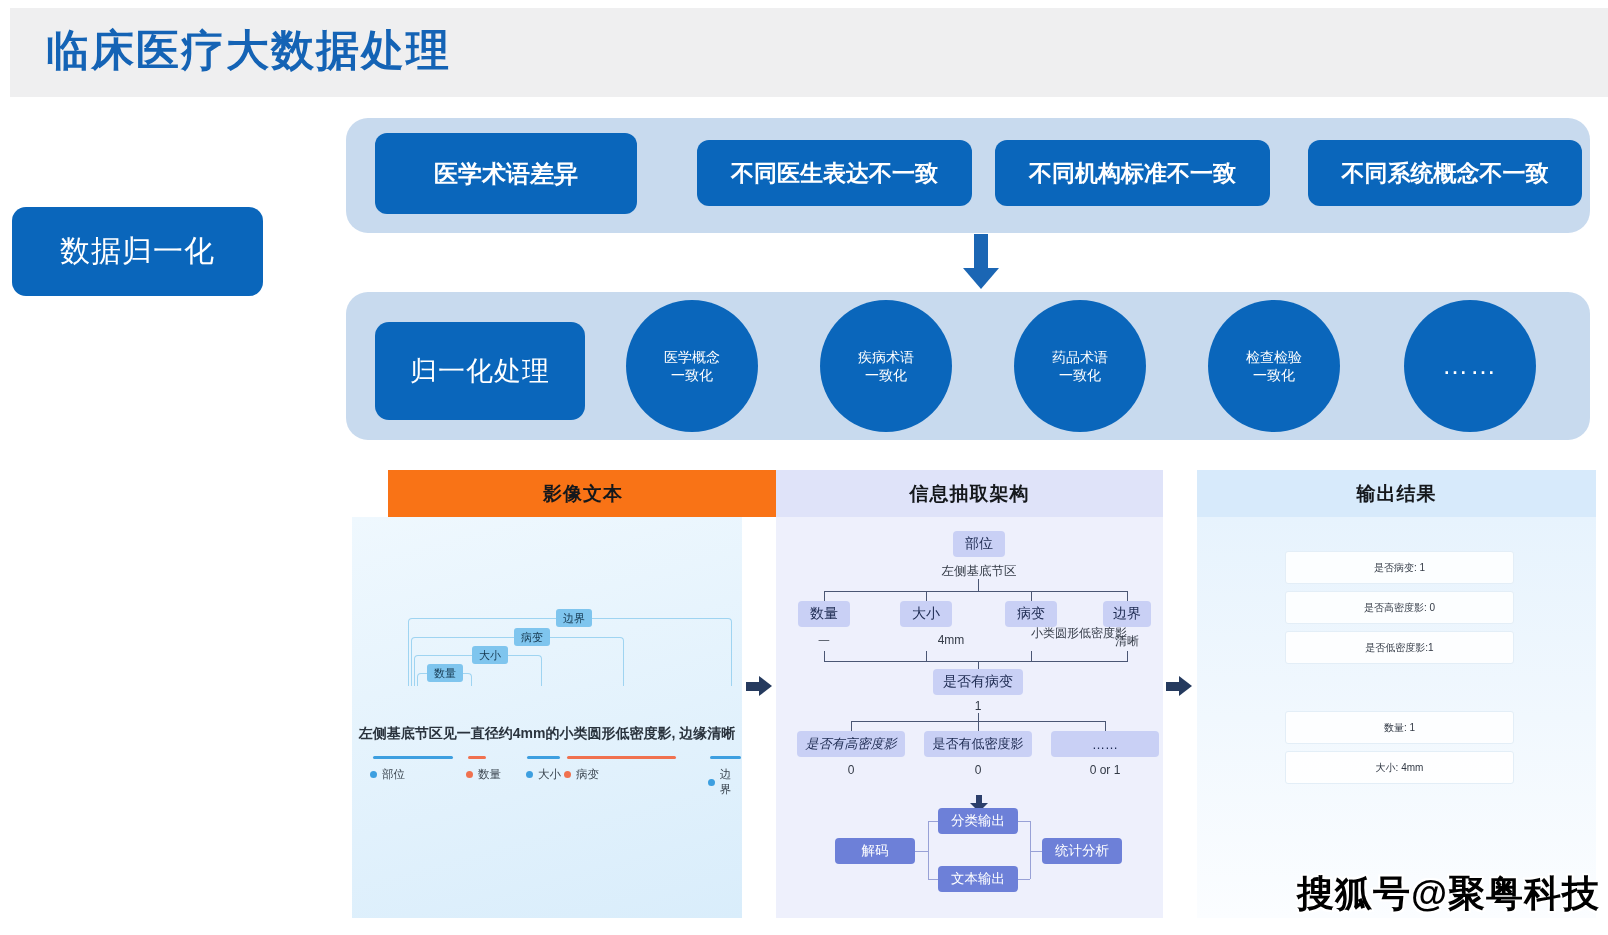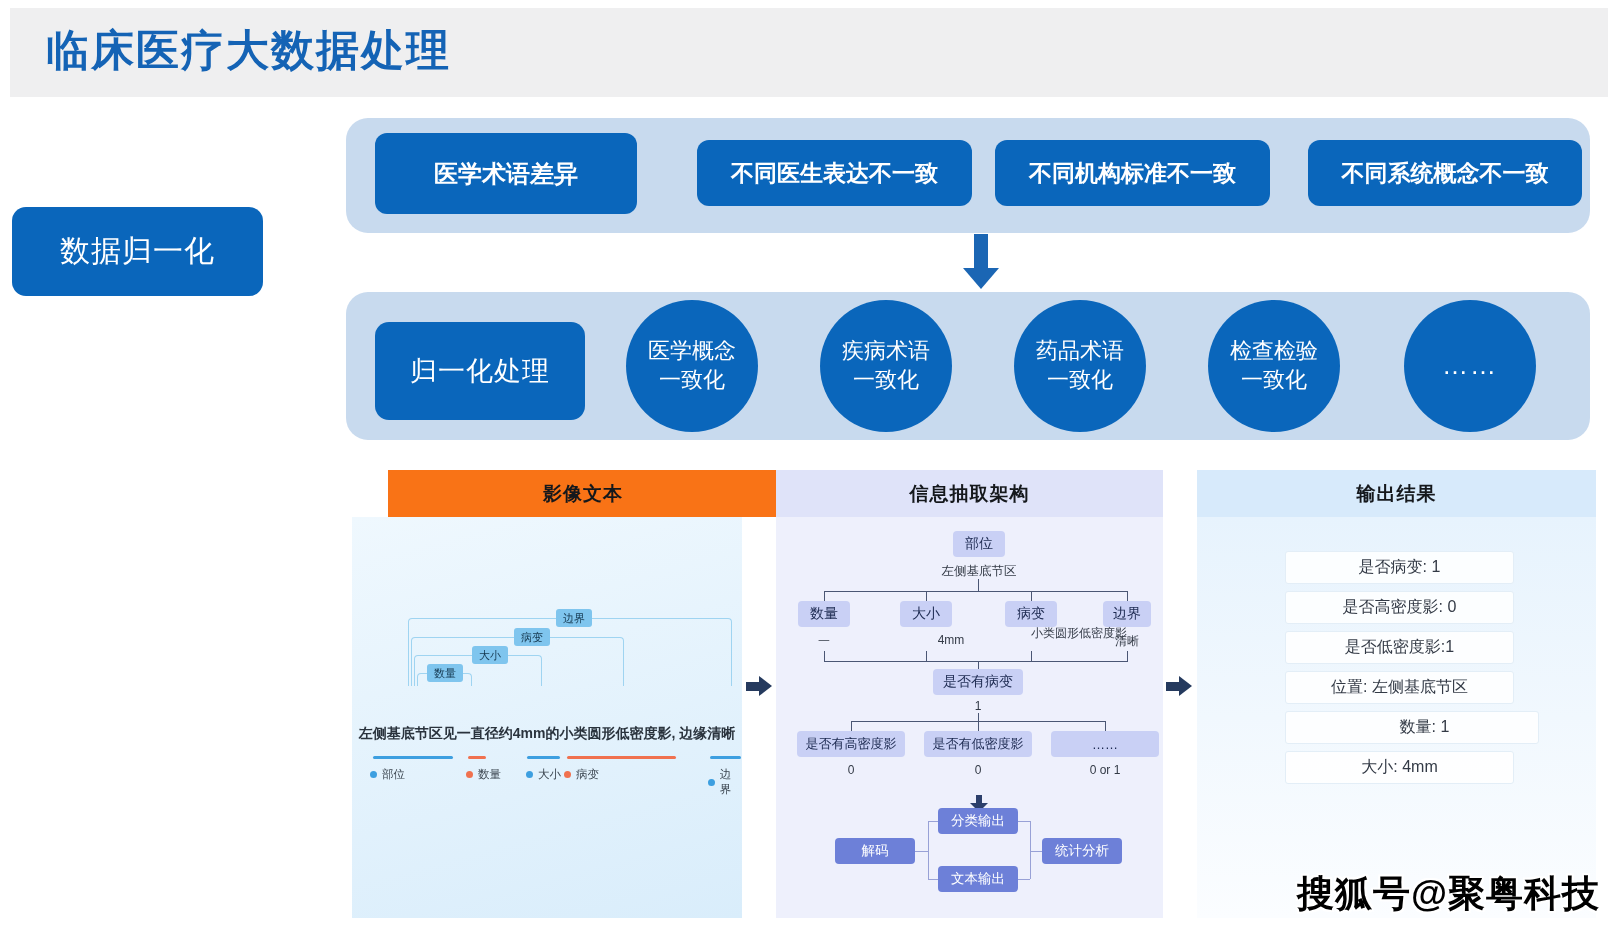--- a/index.html
+++ b/index.html
@@ -15,21 +15,21 @@
   .side-label{background:#0a66bb;border-radius:14px;color:#ffffff;display:flex;
               align-items:center;justify-content:center;font-size:30px;font-weight:500;letter-spacing:1px;}
 
   
   .band{background:#c8daee;border-radius:22px;}
   .prob-box{position:absolute;background:#0a66bb;border-radius:12px;color:#fff;font-weight:700;
             display:flex;align-items:center;justify-content:center;text-align:right;}
   .process-box{position:absolute;background:#0a66bb;border-radius:14px;color:#fff;font-size:27px;
                display:flex;align-items:center;justify-content:center;letter-spacing:1px;}
   .circle{position:absolute;width:132px;height:132px;border-radius:50%;background:#0a66bb;color:#fff;
-          display:flex;align-items:center;justify-content:center;text-align:center;font-size:22px;
+          display:flex;align-items:center;justify-content:center;text-align:center;font-size:14px;
           line-height:1.3;white-space:pre-line;}
   .circle.dots{font-size:26px;letter-spacing:2px;}
 
   
   .big-arrow-tail{left:974px;top:234px;width:14px;height:34px;background:#1b66b4;}
   .big-arrow-head{left:963px;top:268px;width:0;height:0;border-left:18px solid transparent;
                   border-right:18px solid transparent;border-top:21px solid #1b66b4;}
 
   
   .panel{position:absolute;top:470px;height:448px;}
@@ -64,21 +64,21 @@
   .flow-box{position:absolute;background:#6d80d8;border-radius:4px;color:#fff;font-size:13.5px;
             display:flex;align-items:center;justify-content:center;}
   .fline{position:absolute;background:#98a1d6;}
   .mini-arrow-bar{position:absolute;width:6px;height:8px;background:#2c3f6b;}
   .mini-arrow-head{position:absolute;width:0;height:0;border-left:9px solid transparent;
                    border-right:9px solid transparent;border-top:9px solid #2c3f6b;}
 
   
   .out-item{position:absolute;left:88px;width:227px;height:31px;background:rgba(255,255,255,0.85);
             border:1px solid #e3eef7;border-radius:3px;display:flex;align-items:center;
-            justify-content:center;font-size:16px;color:#333a46;}
+            justify-content:center;font-size:10px;color:#333a46;}
 
   
   .rarrow-tail{position:absolute;width:13px;height:9px;background:#253a5e;}
   .rarrow-head{position:absolute;width:0;height:0;border-top:10px solid transparent;
                border-bottom:10px solid transparent;border-left:13px solid #253a5e;}
 
   
   .watermark{right:8px;bottom:16px;font-size:37px;font-weight:700;color:#000;letter-spacing:1px;
              text-shadow:-2px -2px 0 #fff,2px -2px 0 #fff,-2px 2px 0 #fff,2px 2px 0 #fff,
                          0 -2px 0 #fff,0 2px 0 #fff,-2px 0 0 #fff,2px 0 0 #fff;}
@@ -195,21 +195,21 @@
 
       <div class="chip" style="left:157px;top:152px;width:90px;height:26px;">是否有病变</div>
       <div class="tval" style="left:202px;top:182px;">1</div>
 
       <div class="tline" style="left:202px;top:196px;width:1px;height:8px;"></div>
       <div class="tline" style="left:75px;top:204px;width:254px;height:1px;"></div>
       <div class="tline" style="left:75px;top:204px;width:1px;height:10px;"></div>
       <div class="tline" style="left:202px;top:204px;width:1px;height:10px;"></div>
       <div class="tline" style="left:329px;top:204px;width:1px;height:10px;"></div>
 
-      <div class="chip" style="left:21px;top:214px;width:108px;height:26px;font-size:13px;">是否有高密度影</div>
+      <div class="chip" style="left:21px;top:214px;width:108px;height:26px;font-size:13px;font-style:italic;">是否有高密度影</div>
       <div class="chip" style="left:148px;top:214px;width:108px;height:26px;font-size:13px;">是否有低密度影</div>
       <div class="chip" style="left:275px;top:214px;width:108px;height:26px;font-size:13px;">……</div>
       <div class="tval" style="left:75px;top:246px;">0</div>
       <div class="tval" style="left:202px;top:246px;">0</div>
       <div class="tval" style="left:329px;top:246px;">0 or 1</div>
 
       <div class="mini-arrow-bar" style="left:200px;top:278px;"></div>
       <div class="mini-arrow-head" style="left:194px;top:286px;"></div>
 
       <div class="flow-box" style="left:59px;top:321px;width:80px;height:26px;">解码</div>
@@ -229,21 +229,20 @@
 
   <div class="rarrow-tail" style="left:1166px;top:682px;"></div>
   <div class="rarrow-head" style="left:1179px;top:676px;"></div>
 
   <div class="panel p-right">
     <div class="panel-header">输出结果</div>
     <div class="panel-body">
       <div class="out-item" style="top:34px;">是否病变: 1</div>
       <div class="out-item" style="top:74px;">是否高密度影: 0</div>
       <div class="out-item" style="top:114px;">是否低密度影:1</div>
-      <div class="out-item" style="top:154px;">位置: 左侧基底节区</div>
-      <div class="out-item" style="top:194px;padding-left:25px;">数量: 1</div>
+      <div class="out-item" style="top:194px;">数量: 1</div>
       <div class="out-item" style="top:234px;">大小: 4mm</div>
     </div>
   </div>
 
   <div class="abs watermark">搜狐号@聚粤科技</div>
 
 </div>
 
 </body></html>

